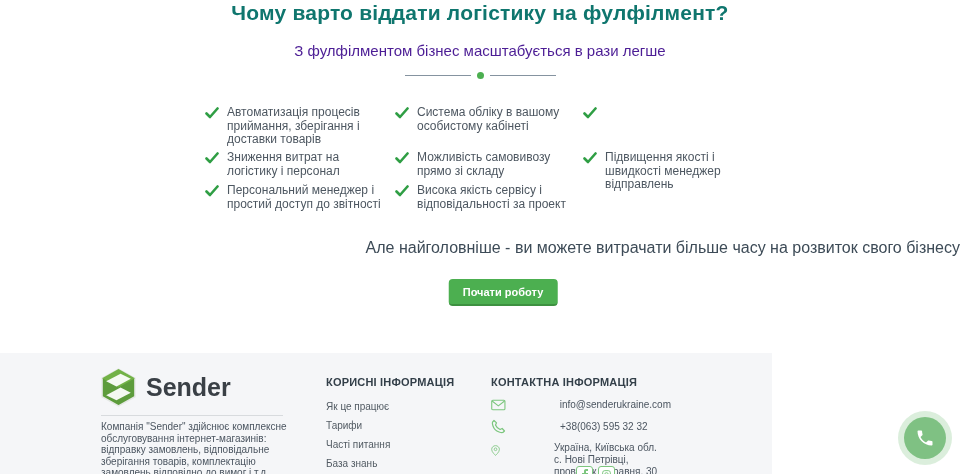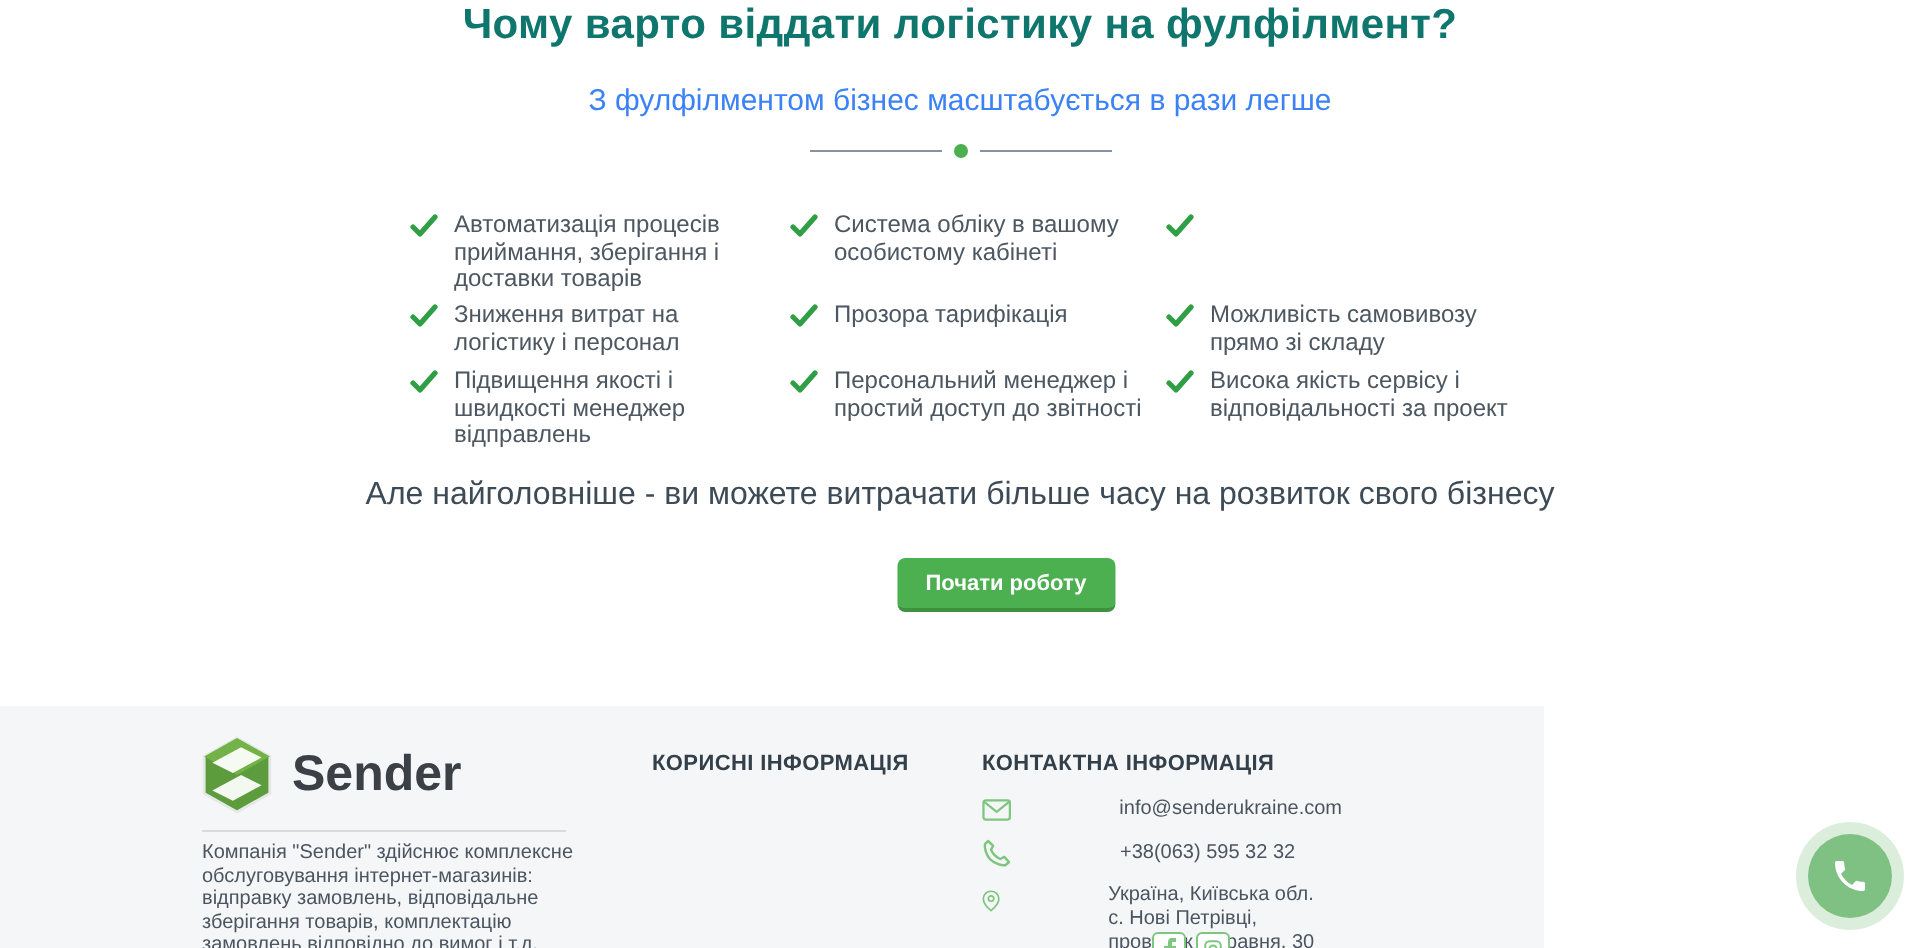--- a/index.html
+++ b/index.html
@@ -4,33 +4,33 @@
 <style>
   html,body{margin:0;padding:0;}
   body{
     width:960px;height:474px;position:relative;overflow:hidden;
     background:#ffffff;font-family:"Liberation Sans",sans-serif;
   }
   
   .hero-title{position:absolute;top:1px;left:0;width:100%;text-align:center;
     font-size:21px;font-weight:bold;color:#0f766e;margin:0;letter-spacing:.2px;}
   .hero-subtitle{position:absolute;top:42px;left:0;width:100%;text-align:center;
-    font-size:15px;color:#3b82f6;}
+    font-size:15px;color:#4c1d95;}
   .divider{position:absolute;top:72px;left:0;width:100%;display:flex;
     justify-content:center;align-items:center;gap:6px;}
   .divider .line{width:66px;height:1px;background:#8593a0;}
   .divider .dot{width:7px;height:7px;border-radius:50%;background:#4caf50;}
   
   .benefits{position:absolute;top:106px;left:205px;width:565px;display:grid;
     grid-template-columns:190px 188px 187px;grid-template-rows:45px 33px auto;}
   .benefit{display:flex;gap:8px;align-items:flex-start;}
   .benefit .chk{flex:none;margin-top:1px;}
   .benefit span{font-size:12px;line-height:13.5px;color:#4d5761;max-width:163px;}
   
-  .closing{position:absolute;top:239px;left:0;width:100%;text-align:center;
+  .closing{position:absolute;top:239px;left:0;width:100%;text-align:right;
     font-size:16px;color:#3d4b57;}
   .cta-button{position:absolute;top:279px;left:50%;transform:translateX(-50%);
     background:#4caf50;color:#fff;font-weight:bold;font-size:11px;
     padding:7px 14px 6px;border:none;border-bottom:2px solid #3d9140;
     border-radius:4px;cursor:pointer;font-family:inherit;margin-left:23px;}
   
   .footer{position:absolute;top:353px;left:0;width:772px;height:121px;background:#f5f6f8;}
   .footer-inner{position:relative;width:570px;margin:0 auto;height:100%;}
   .brand-col{position:absolute;left:0;top:15px;width:186px;}
   .brand-row{display:flex;align-items:center;gap:10px;cursor:pointer;}
@@ -91,26 +91,20 @@
   <div class="benefit">
     <svg class="chk" width="14" height="12" viewBox="0 0 14 12">
         <path d="M1.5 6.5 L5 10 L12.5 1.5" stroke="#2f9e44" stroke-width="2.6" fill="none" stroke-linecap="round" stroke-linejoin="round"></path>
       </svg>
     <span>Зниження витрат на логістику і персонал</span>
   </div>
   <div class="benefit">
     <svg class="chk" width="14" height="12" viewBox="0 0 14 12">
         <path d="M1.5 6.5 L5 10 L12.5 1.5" stroke="#2f9e44" stroke-width="2.6" fill="none" stroke-linecap="round" stroke-linejoin="round"></path>
       </svg>
-    <span>Прозора тарифікація</span>
-  </div>
-  <div class="benefit">
-    <svg class="chk" width="14" height="12" viewBox="0 0 14 12">
-        <path d="M1.5 6.5 L5 10 L12.5 1.5" stroke="#2f9e44" stroke-width="2.6" fill="none" stroke-linecap="round" stroke-linejoin="round"></path>
-      </svg>
     <span>Можливість самовивозу прямо зі складу</span>
   </div>
   <div class="benefit">
     <svg class="chk" width="14" height="12" viewBox="0 0 14 12">
         <path d="M1.5 6.5 L5 10 L12.5 1.5" stroke="#2f9e44" stroke-width="2.6" fill="none" stroke-linecap="round" stroke-linejoin="round"></path>
       </svg>
     <span>Підвищення якості і швидкості менеджер відправлень</span>
   </div>
   <div class="benefit">
     <svg class="chk" width="14" height="12" viewBox="0 0 14 12">
@@ -143,20 +137,27 @@
         </svg>
         <span class="brand-name">Sender</span>
       </div>
       <hr class="brand-hr">
       <div class="brand-desc">Компанія "Sender" здійснює комплексне обслуговування інтернет-магазинів: відправку замовлень, відповідальне зберігання товарів, комплектацію замовлень відповідно до вимог і т.д.</div>
 
     </div>
 
     <div class="links-col">
       <h4 class="col-header">КОРИСНІ ІНФОРМАЦІЯ</h4>
+      <ul class="links-list">
+        <li>Як це працює</li>
+        <li>Тарифи</li>
+        <li>Часті питання</li>
+        <li>База знань</li>
+
+      </ul>
     </div>
 
     <div class="contacts-col">
       <h4 class="col-header">КОНТАКТНА ІНФОРМАЦІЯ</h4>
       <div class="contact-row center">
         <svg width="16" height="12" viewBox="0 0 16 12" fill="none" stroke="#7cc67e" stroke-width="1.2">
           <rect x="0.8" y="0.8" width="14.4" height="10.4" rx="1.2"></rect>
           <path d="M1.2 1.6 L8 7 L14.8 1.6"></path>
         </svg>
         <span class="txt">info@senderukraine.com</span>

